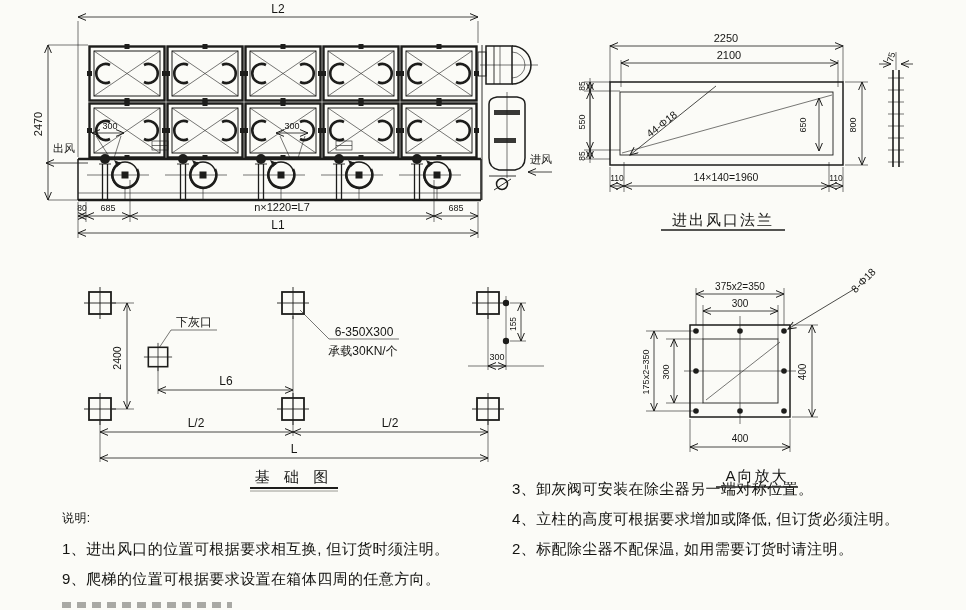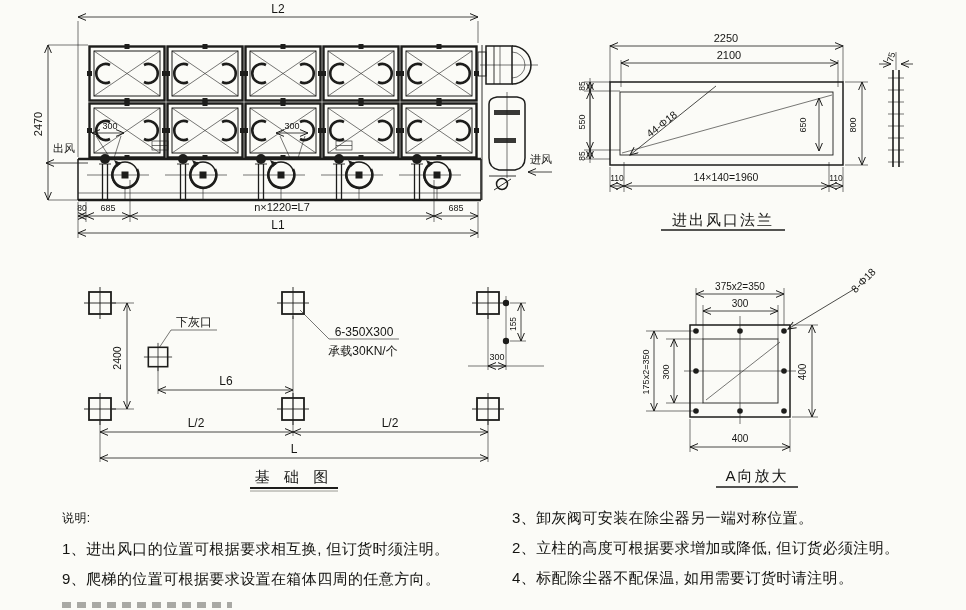--- a/index.html
+++ b/index.html
@@ -348,20 +348,20 @@
     <text x="757" y="481" class="t15 mid" style="letter-spacing:2px">A向放大</text>
     <line x1="716" y1="487" x2="798" y2="487" class="ln" stroke-width="1.5"></line>
   </g>
 </svg>
 
   <div class="notes" style="left:62px;top:503px;">
     <div class="heading" style="height:31px;">说明:</div>
     <div>1、进出风口的位置可根据要求相互换, 但订货时须注明。</div>
     <div>9、爬梯的位置可根据要求设置在箱体四周的任意方向。</div>
   </div>
-  <div class="notes" style="left:512px;top:503px;">
+  <div class="notes" style="left:512px;top:474px;">
     <div>3、卸灰阀可安装在除尘器另一端对称位置。</div>
-    <div>2、立柱的高度可根据要求增加或降低, 但订货必须注明。</div>
-    <div>4、标配除尘器不配保温, 如用需要订货时请注明。</div>
+    <div>4、立柱的高度可根据要求增加或降低, 但订货必须注明。</div>
+    <div>2、标配除尘器不配保温, 如用需要订货时请注明。</div>
   </div>
   <div class="cutoff"></div>
 
 </div>
 
 </body></html>

